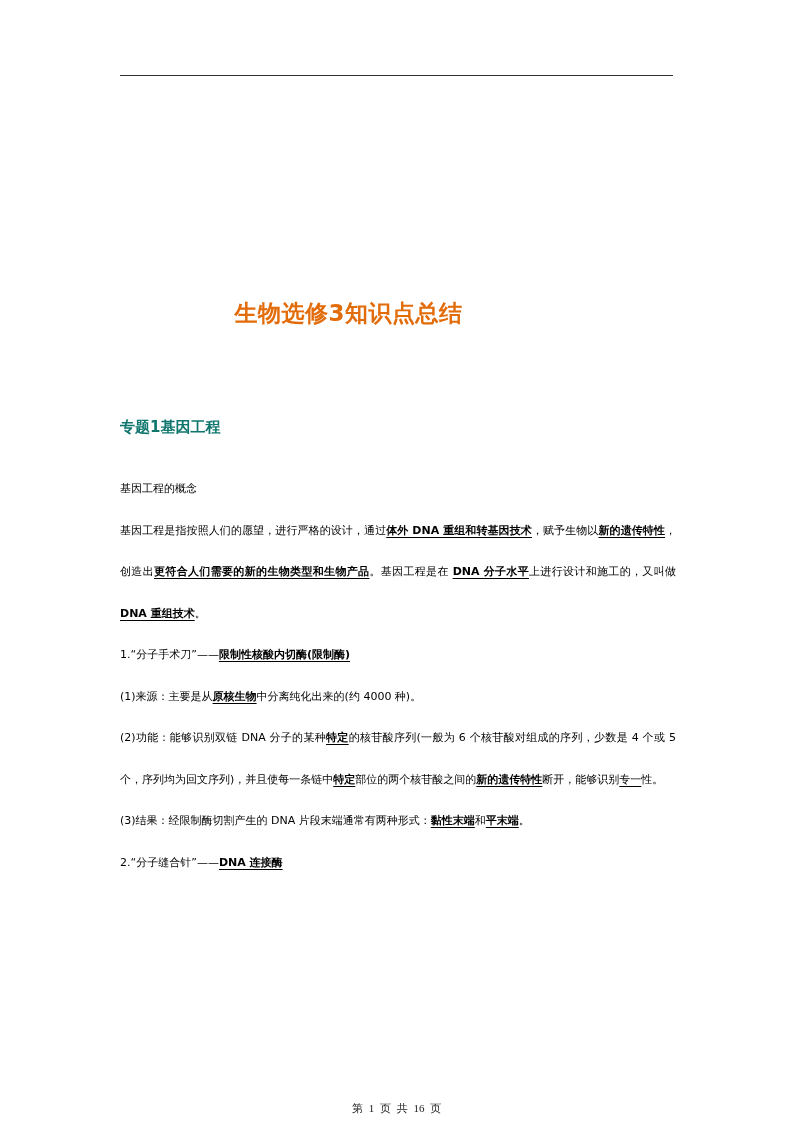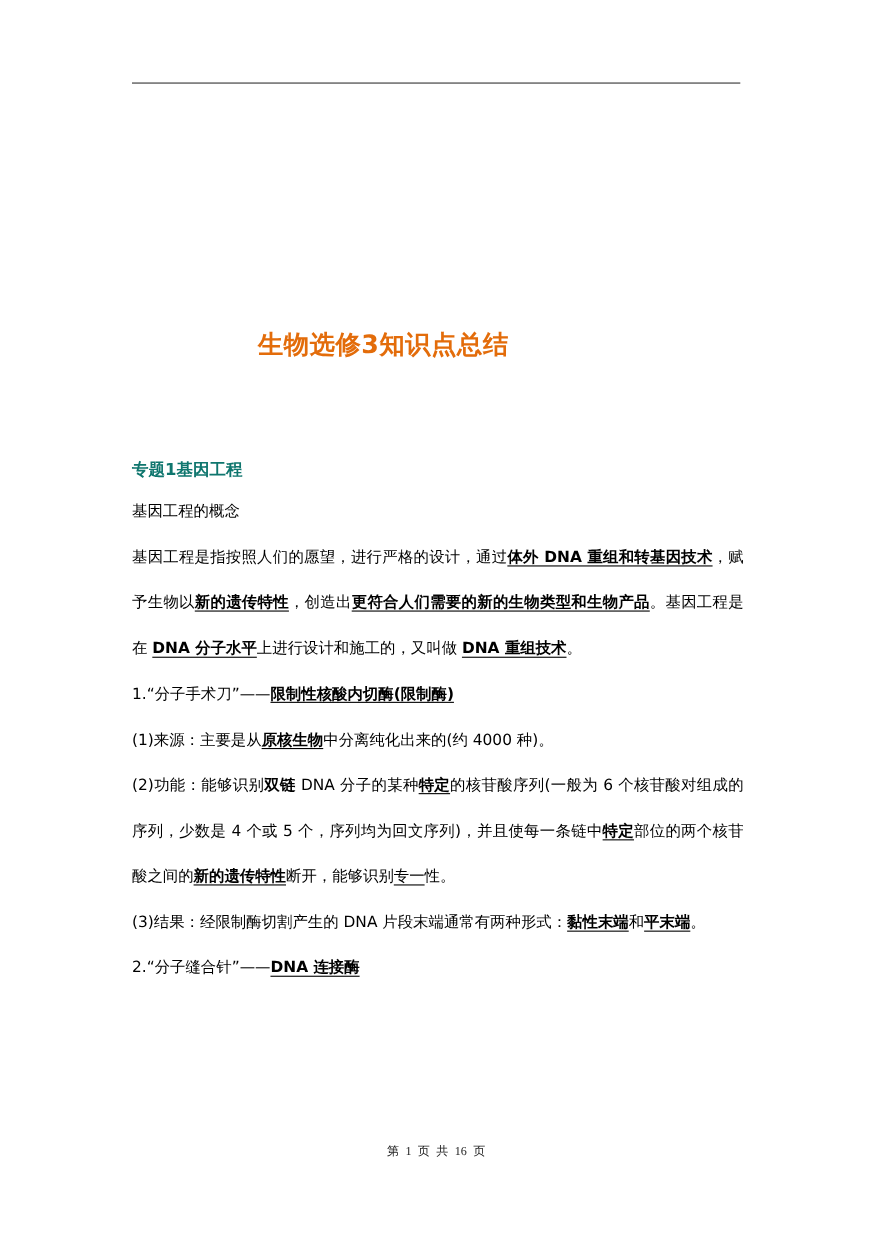--- a/index.html
+++ b/index.html
@@ -4,28 +4,28 @@
 <style>
   html, body { margin: 0; padding: 0; background: #ffffff; }
   body { width: 793px; height: 1122px; position: relative; overflow: hidden;
          font-family: "DejaVu Sans", "Liberation Sans", sans-serif; color: #000; }
   .header-rule { position: absolute; left: 120px; top: 75px; width: 553px; height: 0;
                  border-top: 1px solid #333; }
   .title { position: absolute; left: 0; width: 697px; top: 298px; text-align: center;
            font-size: 23px; font-weight: bold; color: #e36c0a; letter-spacing: 0.5px; }
   .section { position: absolute; left: 120px; top: 418px; font-size: 15px; font-weight: bold;
              color: #0f766e; }
-  .body { position: absolute; left: 120px; width: 556px; top: 445px; font-size: 14px;
+  .body { position: absolute; left: 120px; width: 556px; top: 468px; font-size: 11px;
           line-height: 41.5px; }
   .body p { margin: 0; }
   .u { text-decoration: underline; text-underline-offset: 3px; }
-  .b { font-weight: bold; }
+  .b { font-weight: normal; }
   .ub { font-weight: bold; text-decoration: underline; text-underline-offset: 3px; }
   .justify { text-align: justify; text-align-last: left; }
-  .footer { position: absolute; left: 0; width: 793px; top: 1039px; text-align: center;
+  .footer { position: absolute; left: 0; width: 793px; top: 1101px; text-align: center;
             font-size: 11px; font-family: "Liberation Serif", "DejaVu Serif", serif; color: #222;
             word-spacing: 3px; }
 </style>
 </head>
 <body>
 
 <div class="header-rule"></div>
 
 <div class="title">生物选修3知识点总结</div>
 

